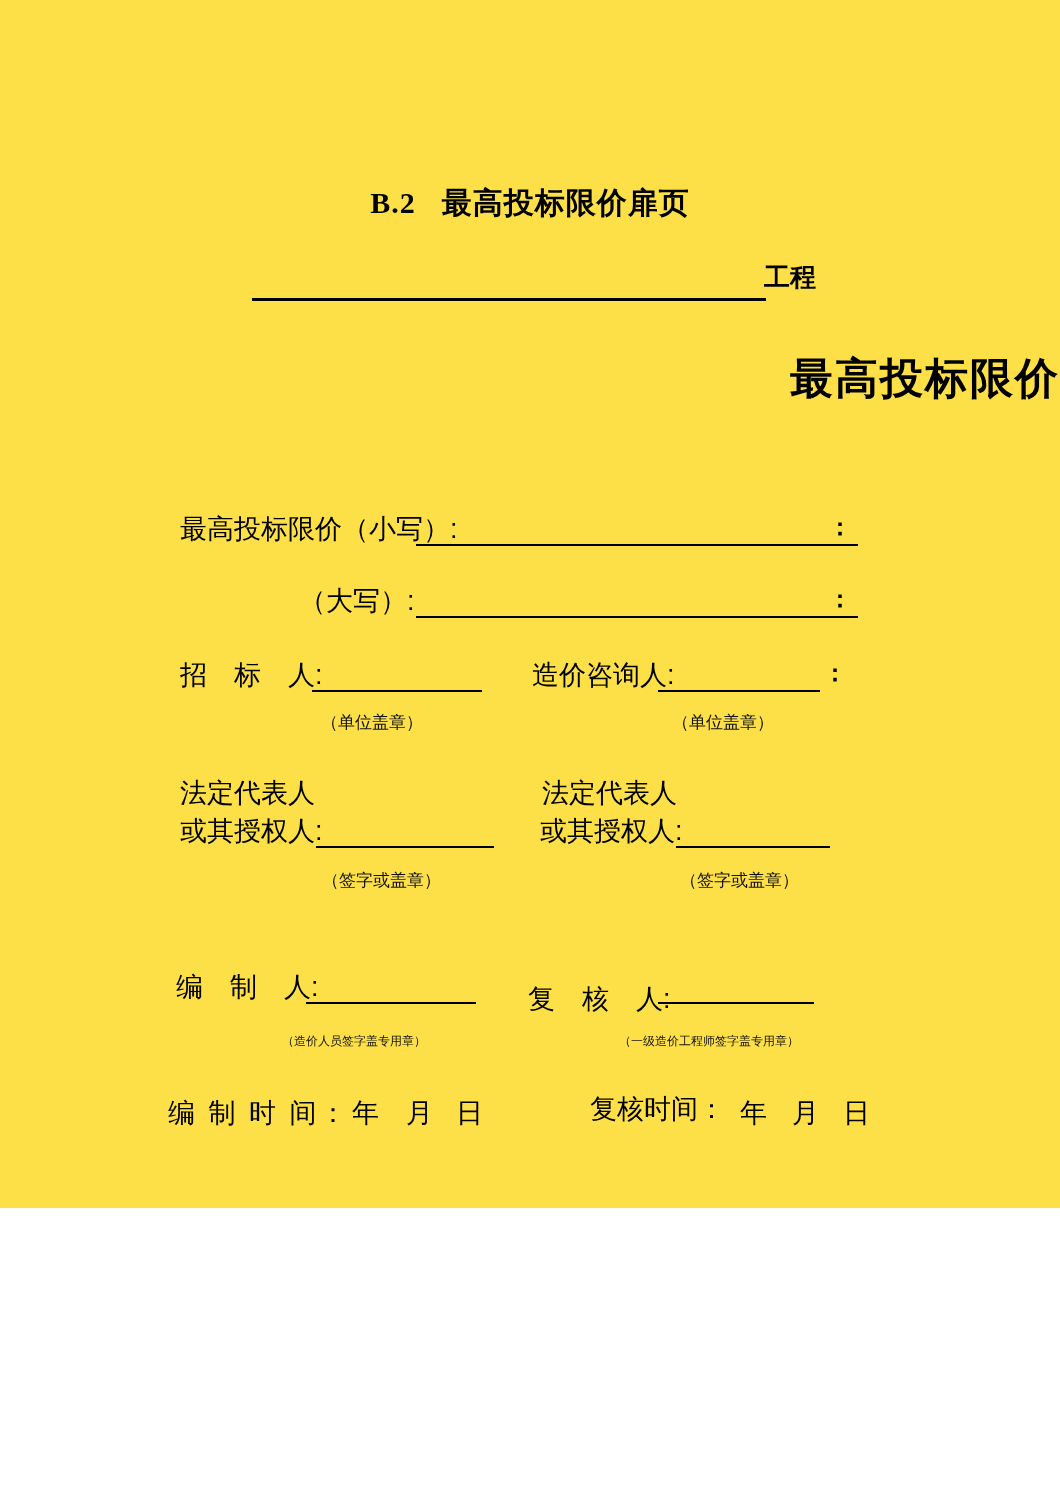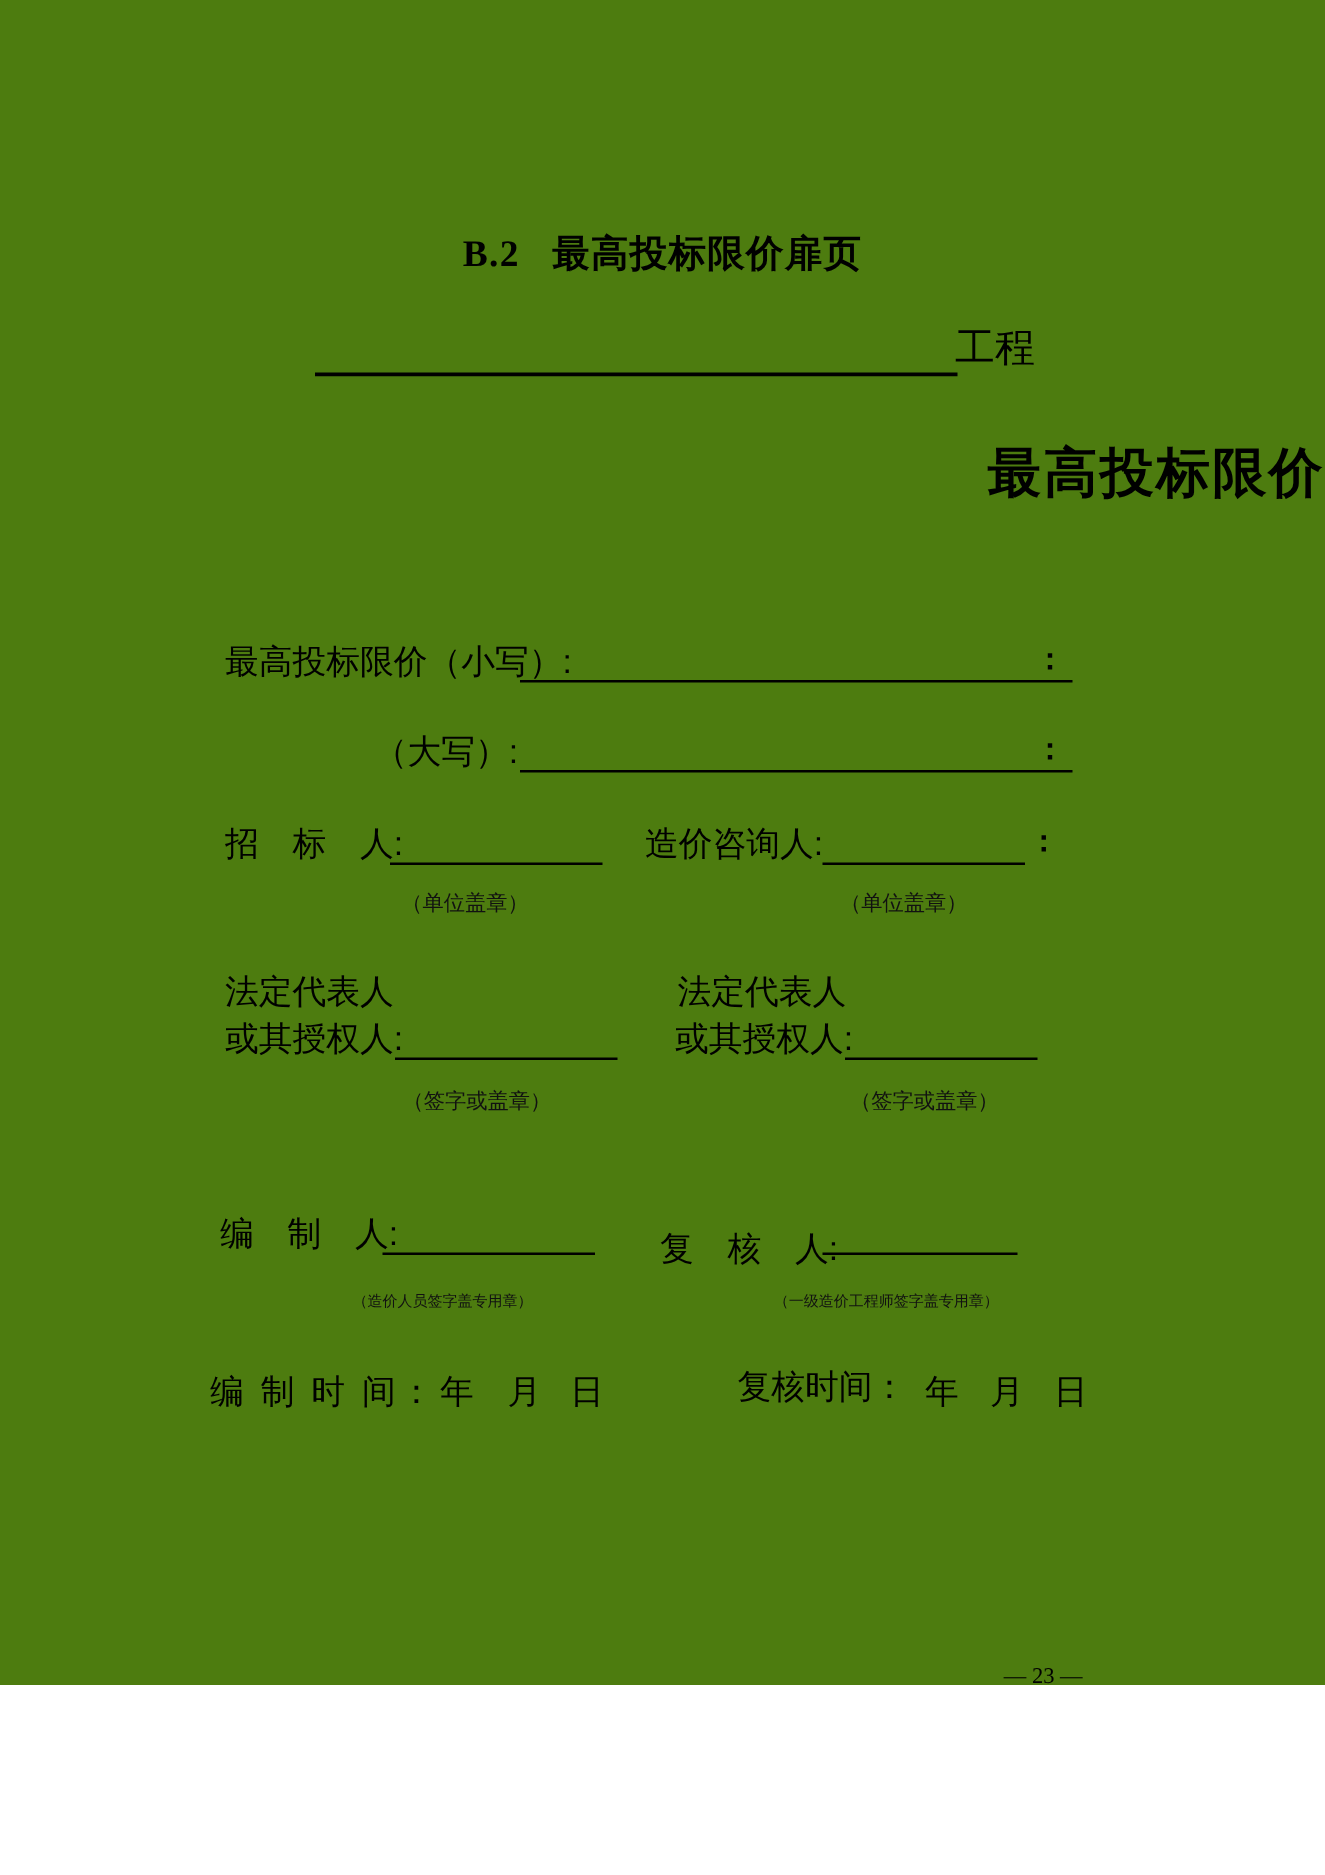--- a/index.html
+++ b/index.html
@@ -5,22 +5,22 @@
   html, body {
     margin: 0;
     padding: 0;
     background: #ffffff;
     color: #000000;
     font-family: "Liberation Serif", serif;
   }
   .page {
     position: relative;
     width: 1060px;
-    height: 1348px;
-    background: #4d7c0f;
+    height: 1208px;
+    background: #fde047;
     overflow: hidden;
   }
   .abs { position: absolute; white-space: nowrap; }
 
   
   .b2-heading {
     top: 183px; left: 0; width: 1060px;
     text-align: center;
     font-weight: bold;
     font-size: 30px;
@@ -54,22 +54,22 @@
   .hint-sm { font-size: 12px; }
 
   
   .field {
     border-bottom: 2px solid #000000;
     height: 30px;
   }
   .field-thick { border-bottom: 3px solid #000000; height: 40px; }
 
   .proj-suffix {
-    font-weight: normal;
-    font-size: 32px;
+    font-weight: bold;
+    font-size: 26px;
     line-height: 44px;
   }
 
   .tail-colon {
     font-family: "Liberation Sans", sans-serif;
     font-weight: bold;
     font-size: 24px;
   }
 
   .time-lbl { letter-spacing: 3px; }
@@ -96,21 +96,21 @@
   <div class="abs lbl" style="left:180px; top:514px;">最高投标限价（小写）:</div>
   <div class="abs field" style="left:416px; top:514px; width:442px;"></div>
   <div class="abs tail-colon" style="left:828px; top:511px;">：</div>
 
   <div class="abs lbl" style="left:299px; top:586px;">（大写）:</div>
   <div class="abs field" style="left:416px; top:586px; width:442px;"></div>
   <div class="abs tail-colon" style="left:828px; top:583px;">：</div>
 
   <div class="abs lbl" style="left:180px; top:660px;">招　标　人:</div>
   <div class="abs field" style="left:312px; top:660px; width:170px;"></div>
-  <div class="abs lbl" style="left:516px; top:660px;">造价咨询人:</div>
+  <div class="abs lbl" style="left:532px; top:660px;">造价咨询人:</div>
   <div class="abs field" style="left:658px; top:660px; width:162px;"></div>
   <div class="abs tail-colon" style="left:823px; top:657px;">：</div>
 
   <div class="abs hint" style="left:321px; top:712px;">（单位盖章）</div>
   <div class="abs hint" style="left:672px; top:712px;">（单位盖章）</div>
 
   <div class="abs lbl" style="left:180px; top:778px;">法定代表人</div>
   <div class="abs lbl" style="left:542px; top:778px;">法定代表人</div>
 
   <div class="abs lbl" style="left:180px; top:816px;">或其授权人:</div>

